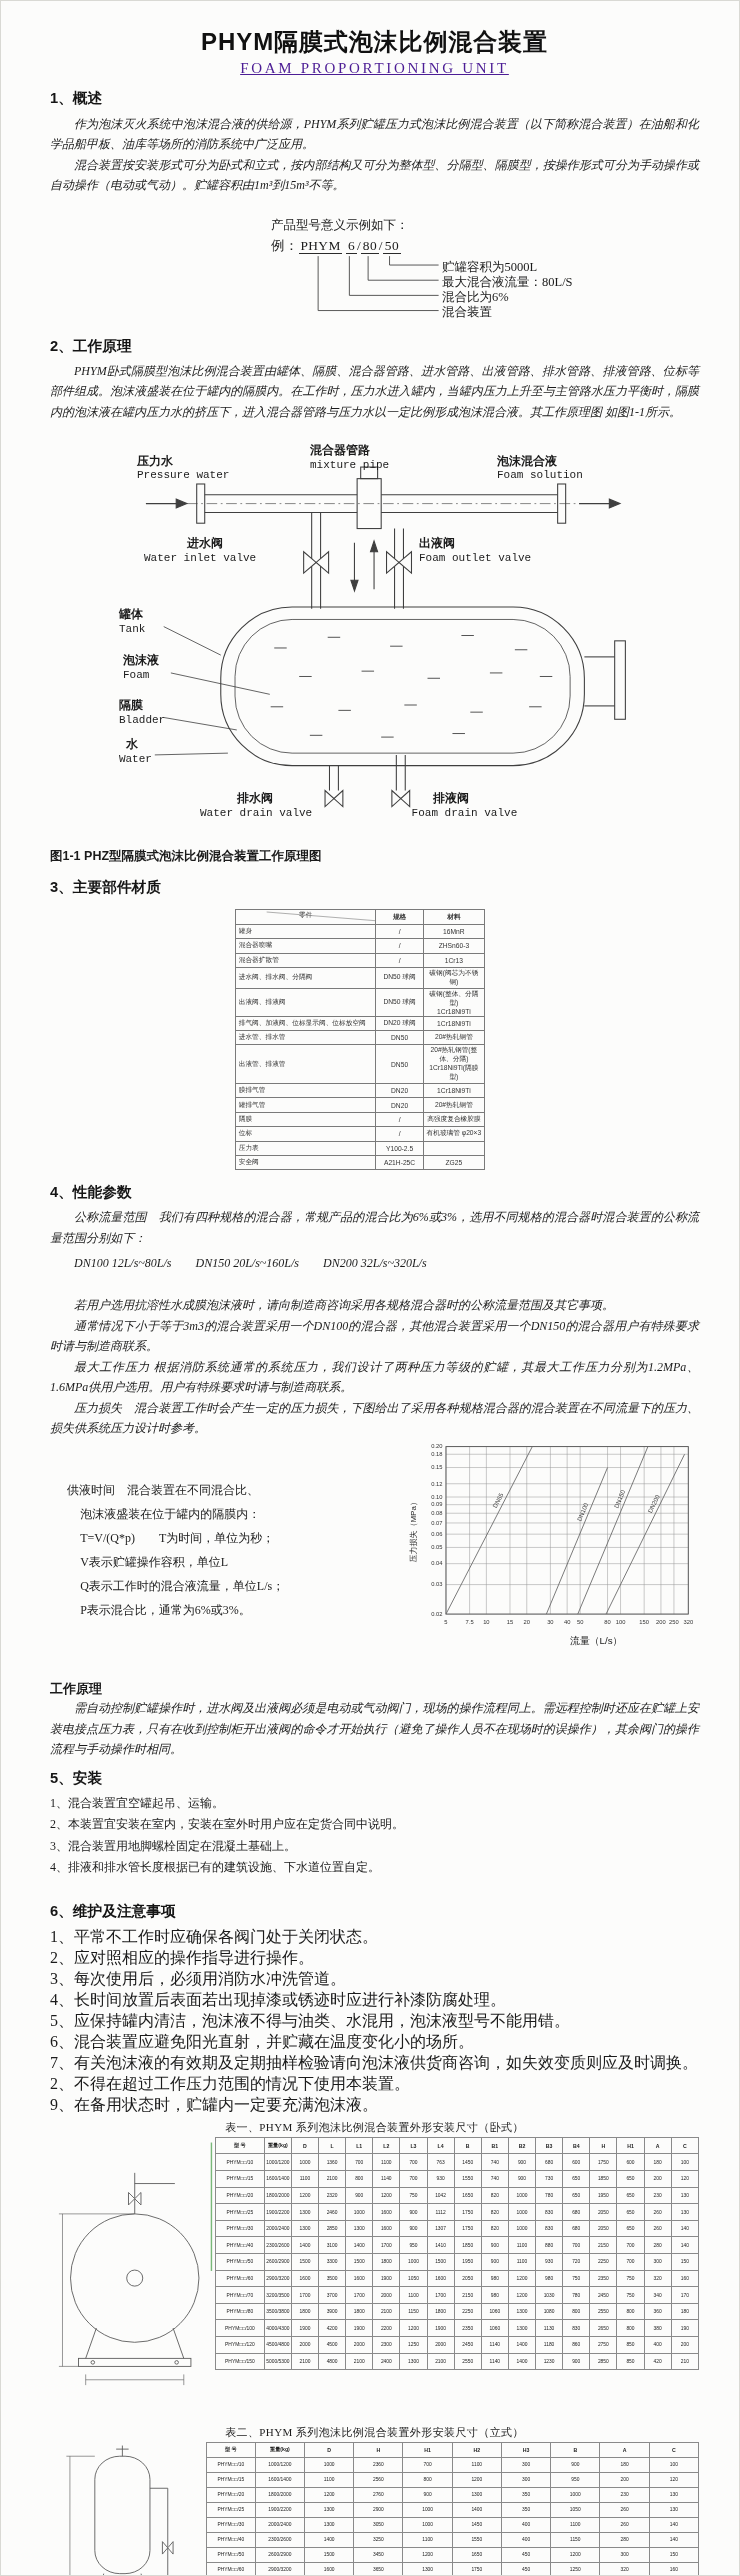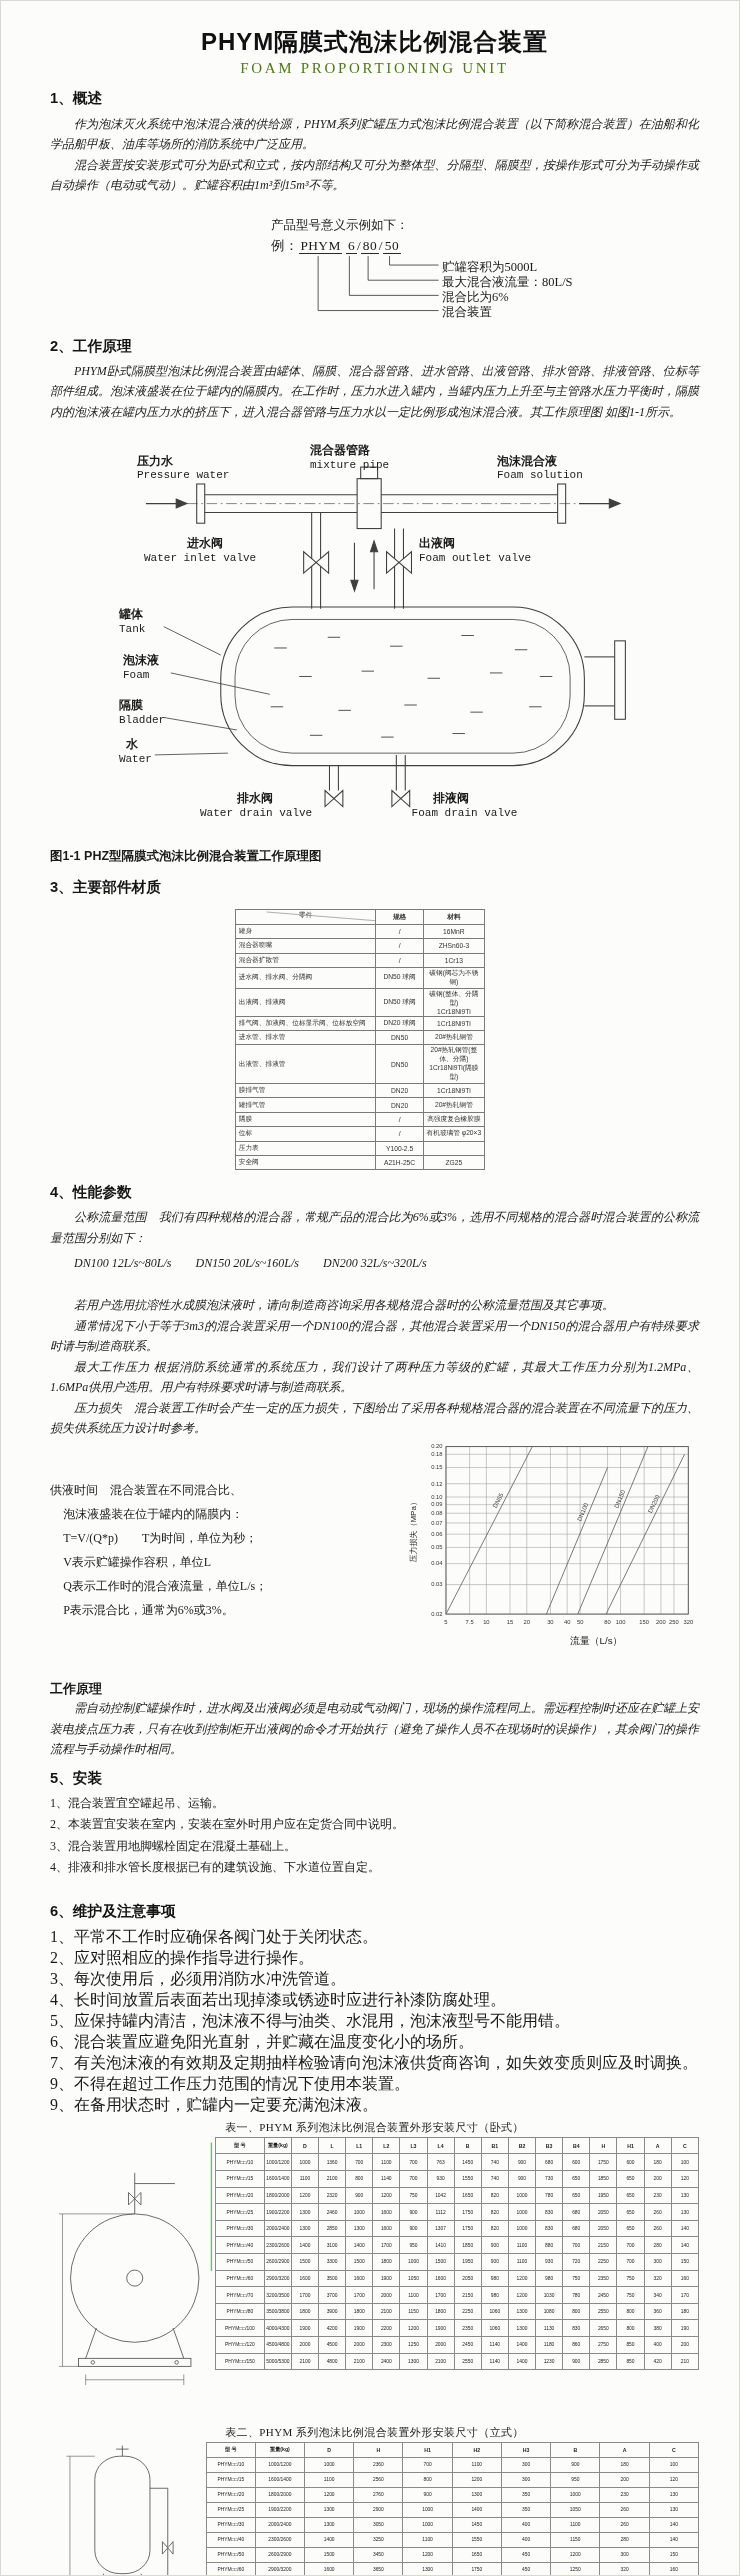--- a/index.html
+++ b/index.html
@@ -4,21 +4,21 @@
 <style>
   html,body{margin:0;padding:0;background:#e9e9e6;}
   .page{
     width:740px;height:2576px;margin:0 auto;position:relative;overflow:hidden;
     background:#fcfcfb;border:0.9px solid #d9d9d4;box-sizing:border-box;
     padding:21.4px 40px 9px 49px;
     font-family:"Liberation Serif",serif;color:#1b1b1b;
   }
   .title{font-family:"Liberation Sans",sans-serif;font-weight:bold;font-size:24px;
     text-align:center;margin:3.6px 0 1.8px;letter-spacing:0.9px;color:#111;}
-  .subtitle{font-size:15px;text-align:center;letter-spacing:2.7px;margin:1.8px 0 9px;color:#4d7c0f;}
+  .subtitle{font-size:15px;text-align:center;letter-spacing:2.7px;margin:1.8px 0 9px;color:#4c1d95;text-decoration:underline;}
   h2.sec{font-family:"Liberation Sans",sans-serif;font-size:14.7px;font-weight:bold;
     margin:12.5px 0 5.3px;color:#151515;}
   p.body{font-size:12px;line-height:20.5px;text-align:justify;margin:0;text-indent:2em;font-style:italic;}
   p.tight{margin-top:5.3px;}
   .spacer24{height:21.4px;}
   
   .model-diagram{position:relative;height:109px;margin:19.6px 0 0 178px;width:473px;font-size:12.5px;}
   .md-lines{position:absolute;left:0;top:0;}
   .md-intro{position:absolute;left:43px;top:1.8px;}
   .md-code{position:absolute;left:43px;top:22px;font-size:13.4px;letter-spacing:0.4px;}
@@ -34,21 +34,21 @@
     font-family:"Liberation Sans",sans-serif;}
   
   table.mat{border-collapse:collapse;margin:12.5px 0 0 185px;width:250px;
     font-family:"Liberation Sans",sans-serif;font-size:6.7px;color:#333;}
   table.mat th,table.mat td{border:0.9px solid #7a7a7a;padding:0.9px 2.7px;height:11.6px;text-align:center;}
   table.mat td.part{text-align:left;}
   table.mat td.mat2{white-space:pre-line;}
   th.diag{position:relative;text-align:left;vertical-align:top;font-weight:normal;}
   th.diag svg{position:absolute;left:0;top:0;width:100%;height:100%;}
   
-  .perf-row{display:flex;margin-top:3.6px;height:227px;}
+  .perf-row{display:flex;margin-top:3.6px;height:227px;margin-left:17px;}
   .supply{width:358px;padding-top:36px;font-size:12px;line-height:24px;}
   .supply-line{padding-left:1.1em;}
   .supply-line:first-child{padding-left:0;}
   .auto-head{font-family:"Liberation Sans",sans-serif;font-weight:bold;font-size:13px;margin-top:10.7px;}
   .chart-wrap{width:294px;margin-left:0;}
   
   .num-item{font-size:12px;line-height:21.4px;}
   .num-item6{font-size:16px;line-height:21px;}
   
   .tbl-caption{text-align:center;font-size:11px;margin:5.3px 0 1.8px;letter-spacing:0.4px;}
@@ -419,21 +419,21 @@
 
   <h2 class="sec" style="margin-top:23px">6、维护及注意事项</h2>
   <div id="sec6-list">
       <div class="num-item6">1、平常不工作时应确保各阀门处于关闭状态。</div>
       <div class="num-item6">2、应对照相应的操作指导进行操作。</div>
       <div class="num-item6">3、每次使用后，必须用消防水冲洗管道。</div>
       <div class="num-item6">4、长时间放置后表面若出现掉漆或锈迹时应进行补漆防腐处理。</div>
       <div class="num-item6">5、应保持罐内清洁，泡沫液不得与油类、水混用，泡沫液型号不能用错。</div>
       <div class="num-item6">6、混合装置应避免阳光直射，并贮藏在温度变化小的场所。</div>
       <div class="num-item6">7、有关泡沫液的有效期及定期抽样检验请向泡沫液供货商咨询，如失效变质则应及时调换。</div>
-      <div class="num-item6">9、不得在超过工作压力范围的情况下使用本装置。</div>
+      <div class="num-item6">2、不得在超过工作压力范围的情况下使用本装置。</div>
       <div class="num-item6">9、在备用状态时，贮罐内一定要充满泡沫液。</div>
     </div>
 
   <div class="tbl-caption cap1">表一、PHYM 系列泡沫比例混合装置外形安装尺寸（卧式）</div>
   <div class="dim-row">
     <div class="dim-fig">
       <svg width="165" height="259" viewBox="0 0 185 290">
         <g stroke="#5a5a5a" stroke-width="1" fill="none">
           <circle cx="95" cy="158" r="72"></circle>
           <circle cx="95" cy="158" r="9"></circle>

